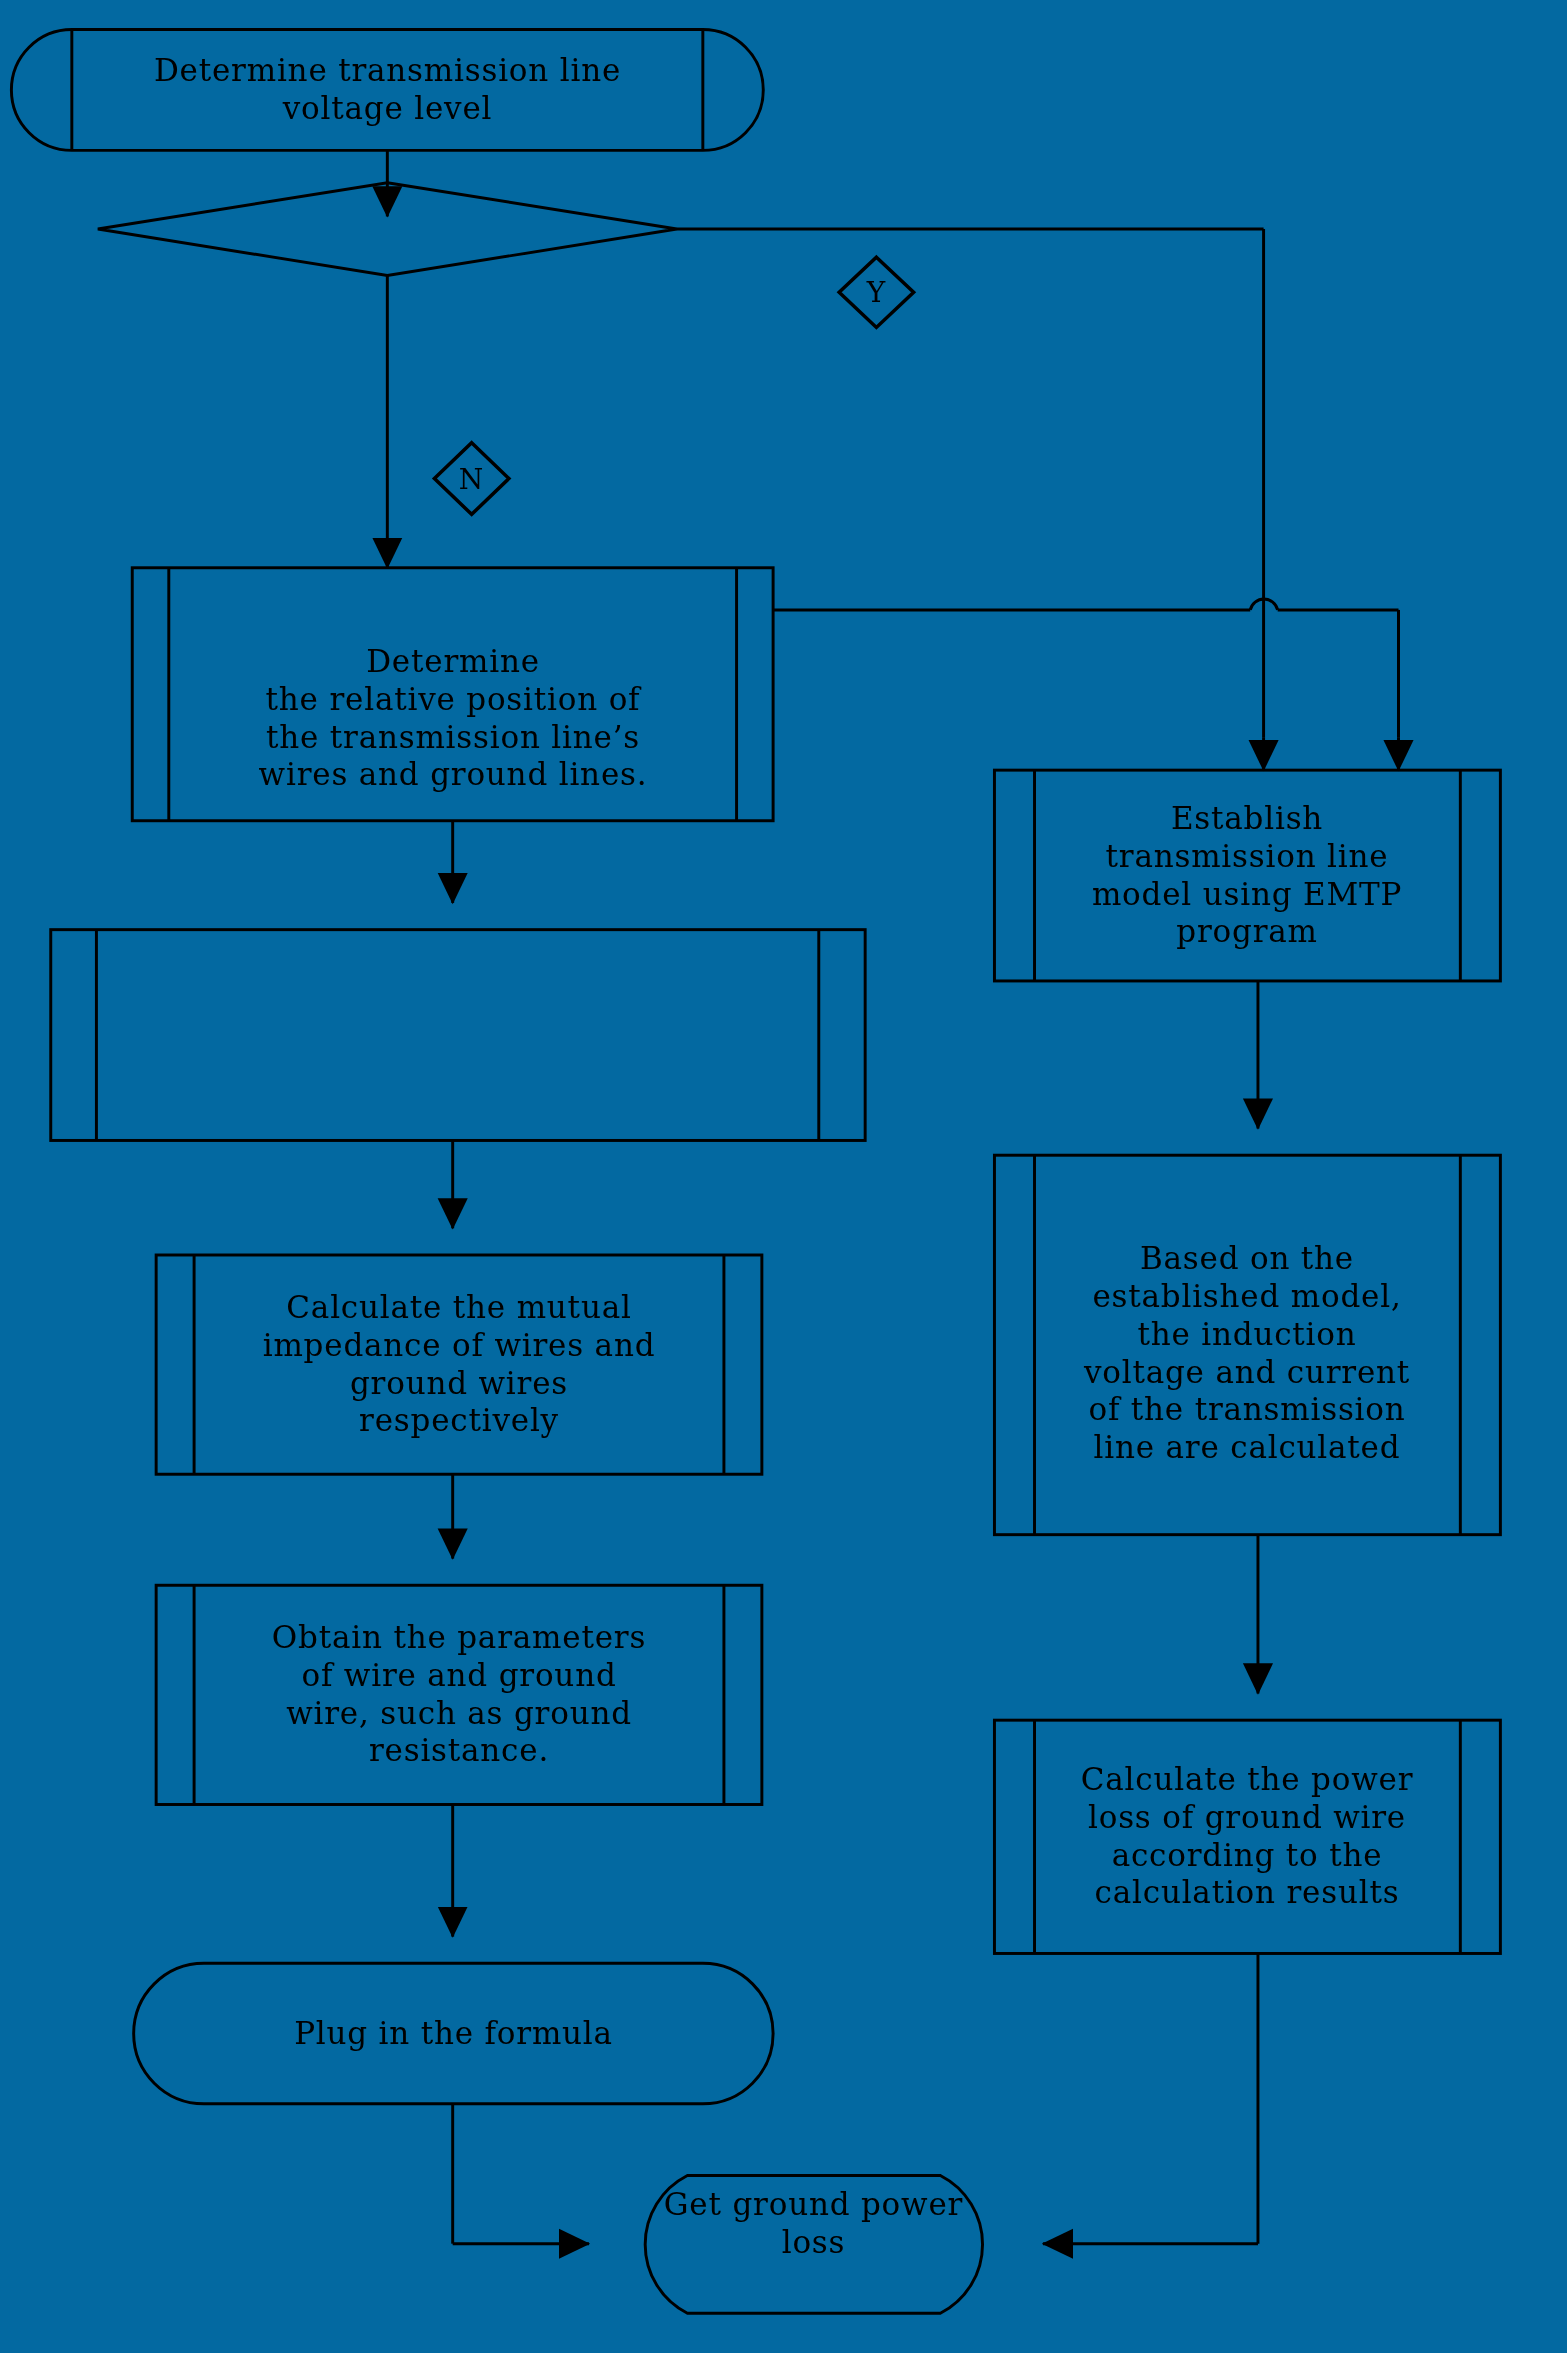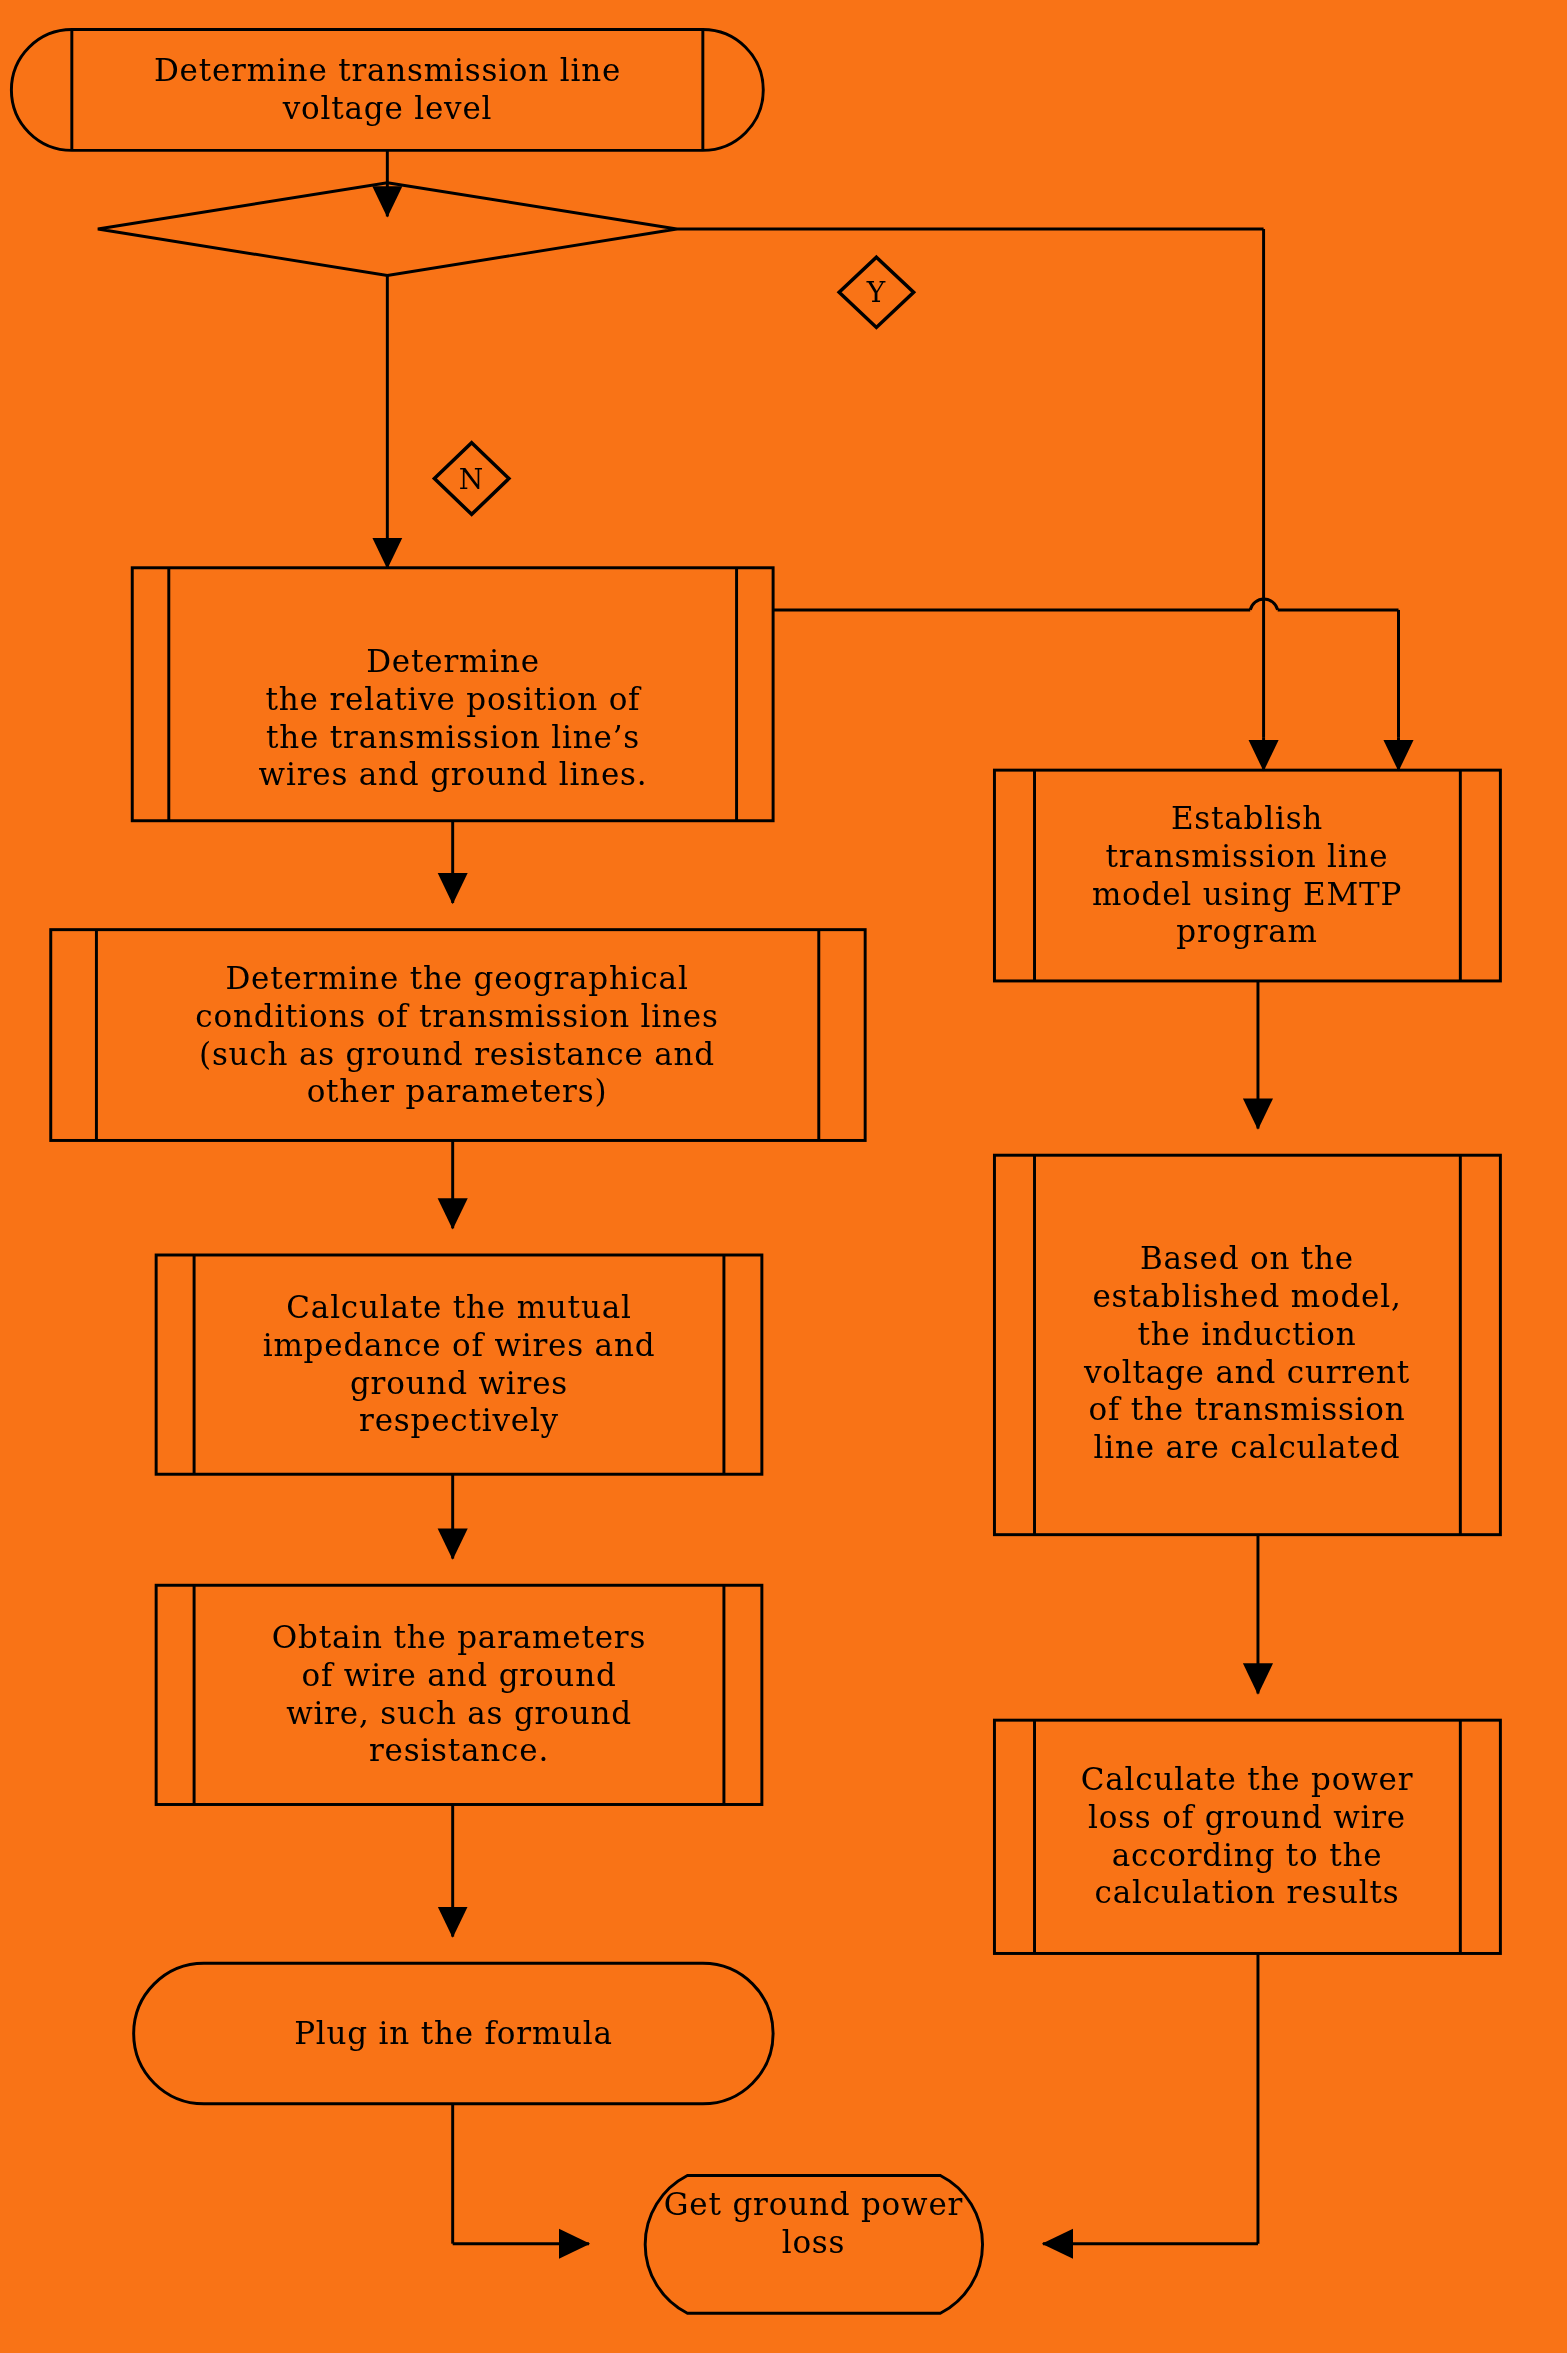--- a/index.html
+++ b/index.html
@@ -8,21 +8,21 @@
     padding: 0;
     background: #ffffff;
   }
   body {
     font-family: "DejaVu Serif", serif;
   }
   #page {
     position: relative;
     width: 1568px;
     height: 2354px;
-    background: #f97316;
+    background: #0369a1;
     overflow: hidden;
   }
   #flow-svg {
     position: absolute;
     left: 0;
     top: 0;
     width: 1568px;
     height: 2354px;
   }
   .node-label {
@@ -153,24 +153,20 @@
 
   <div class="branch-label" style="left:839px; top:257px; width:74px; height:70px;">Y</div>
 
   <div class="branch-label" style="left:434px; top:443px; width:74px; height:72px;">N</div>
 
   <div class="node-label" style="left:169px; top:568px; width:568px; height:253px;margin-top:24px;">Determine
 the relative position of
 the transmission line’s
 wires and ground lines.</div>
 
-  <div class="node-label" style="left:96px; top:930px; width:722px; height:211px;">Determine the geographical
-conditions of transmission lines
-(such as ground resistance and
-other parameters)</div>
 
   <div class="node-label" style="left:194px; top:1255px; width:530px; height:219px;">Calculate the mutual
 impedance of wires and
 ground wires
 respectively</div>
 
   <div class="node-label" style="left:194px; top:1585px; width:530px; height:219px;">Obtain the parameters
 of wire and ground
 wire, such as ground
 resistance.</div>

